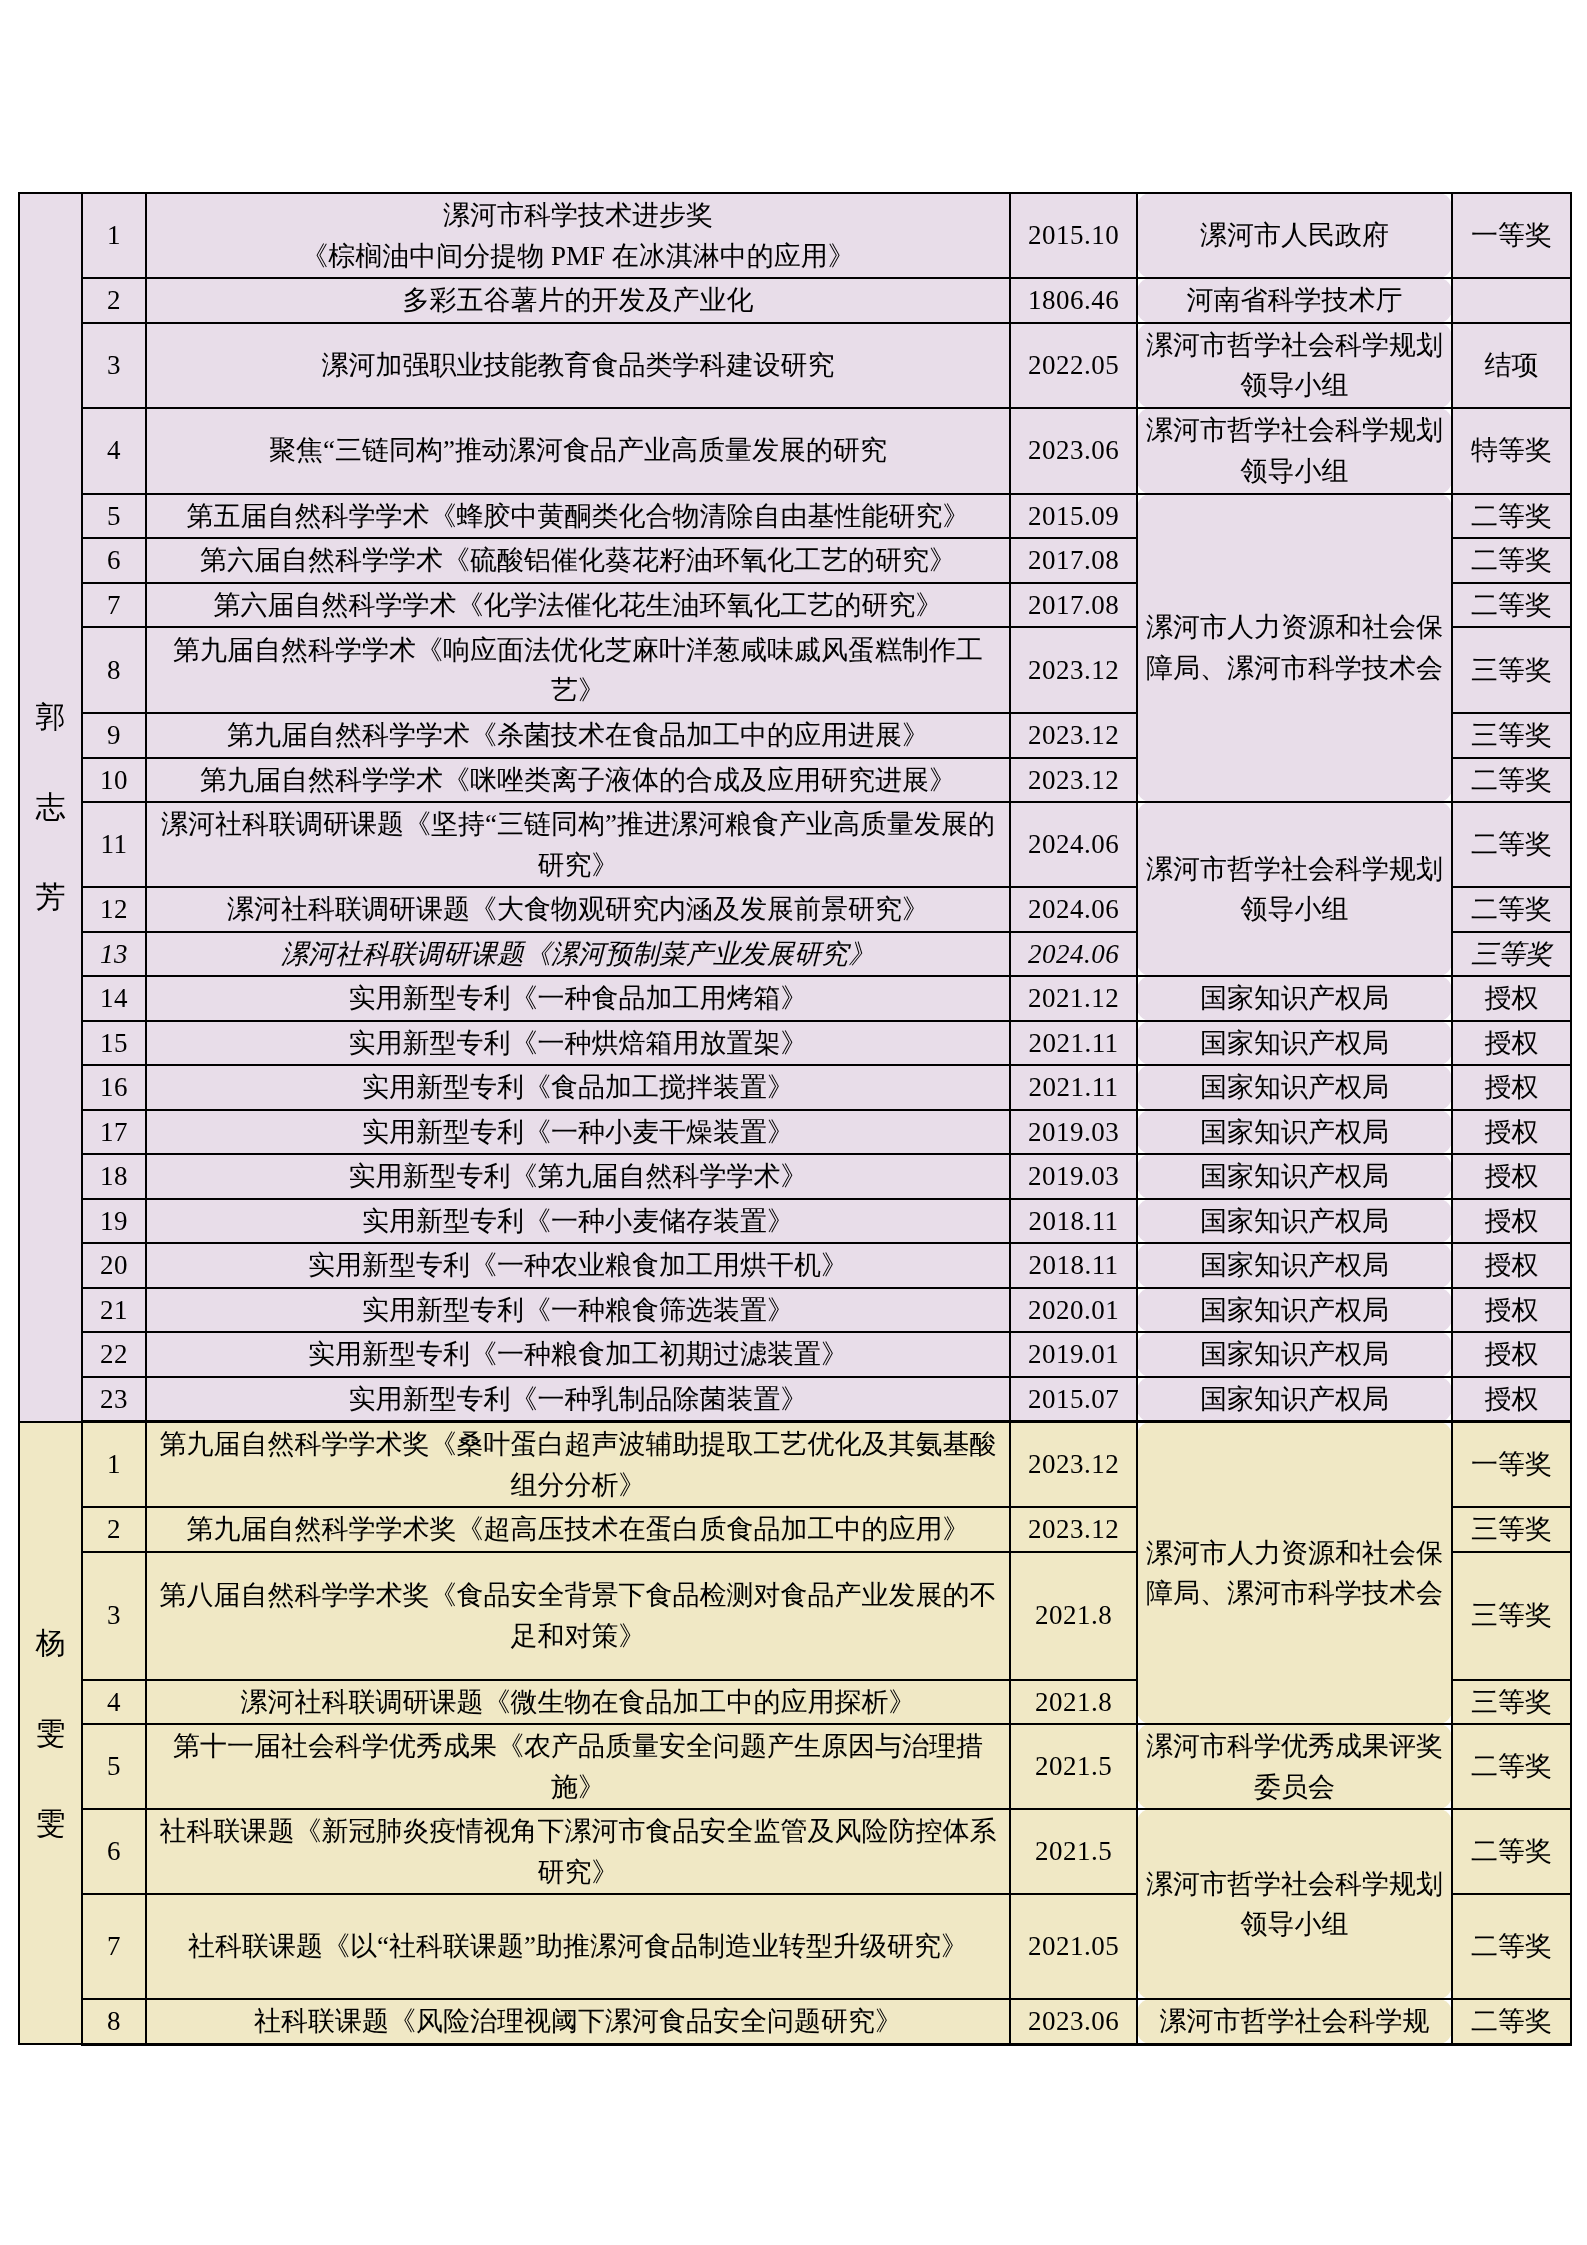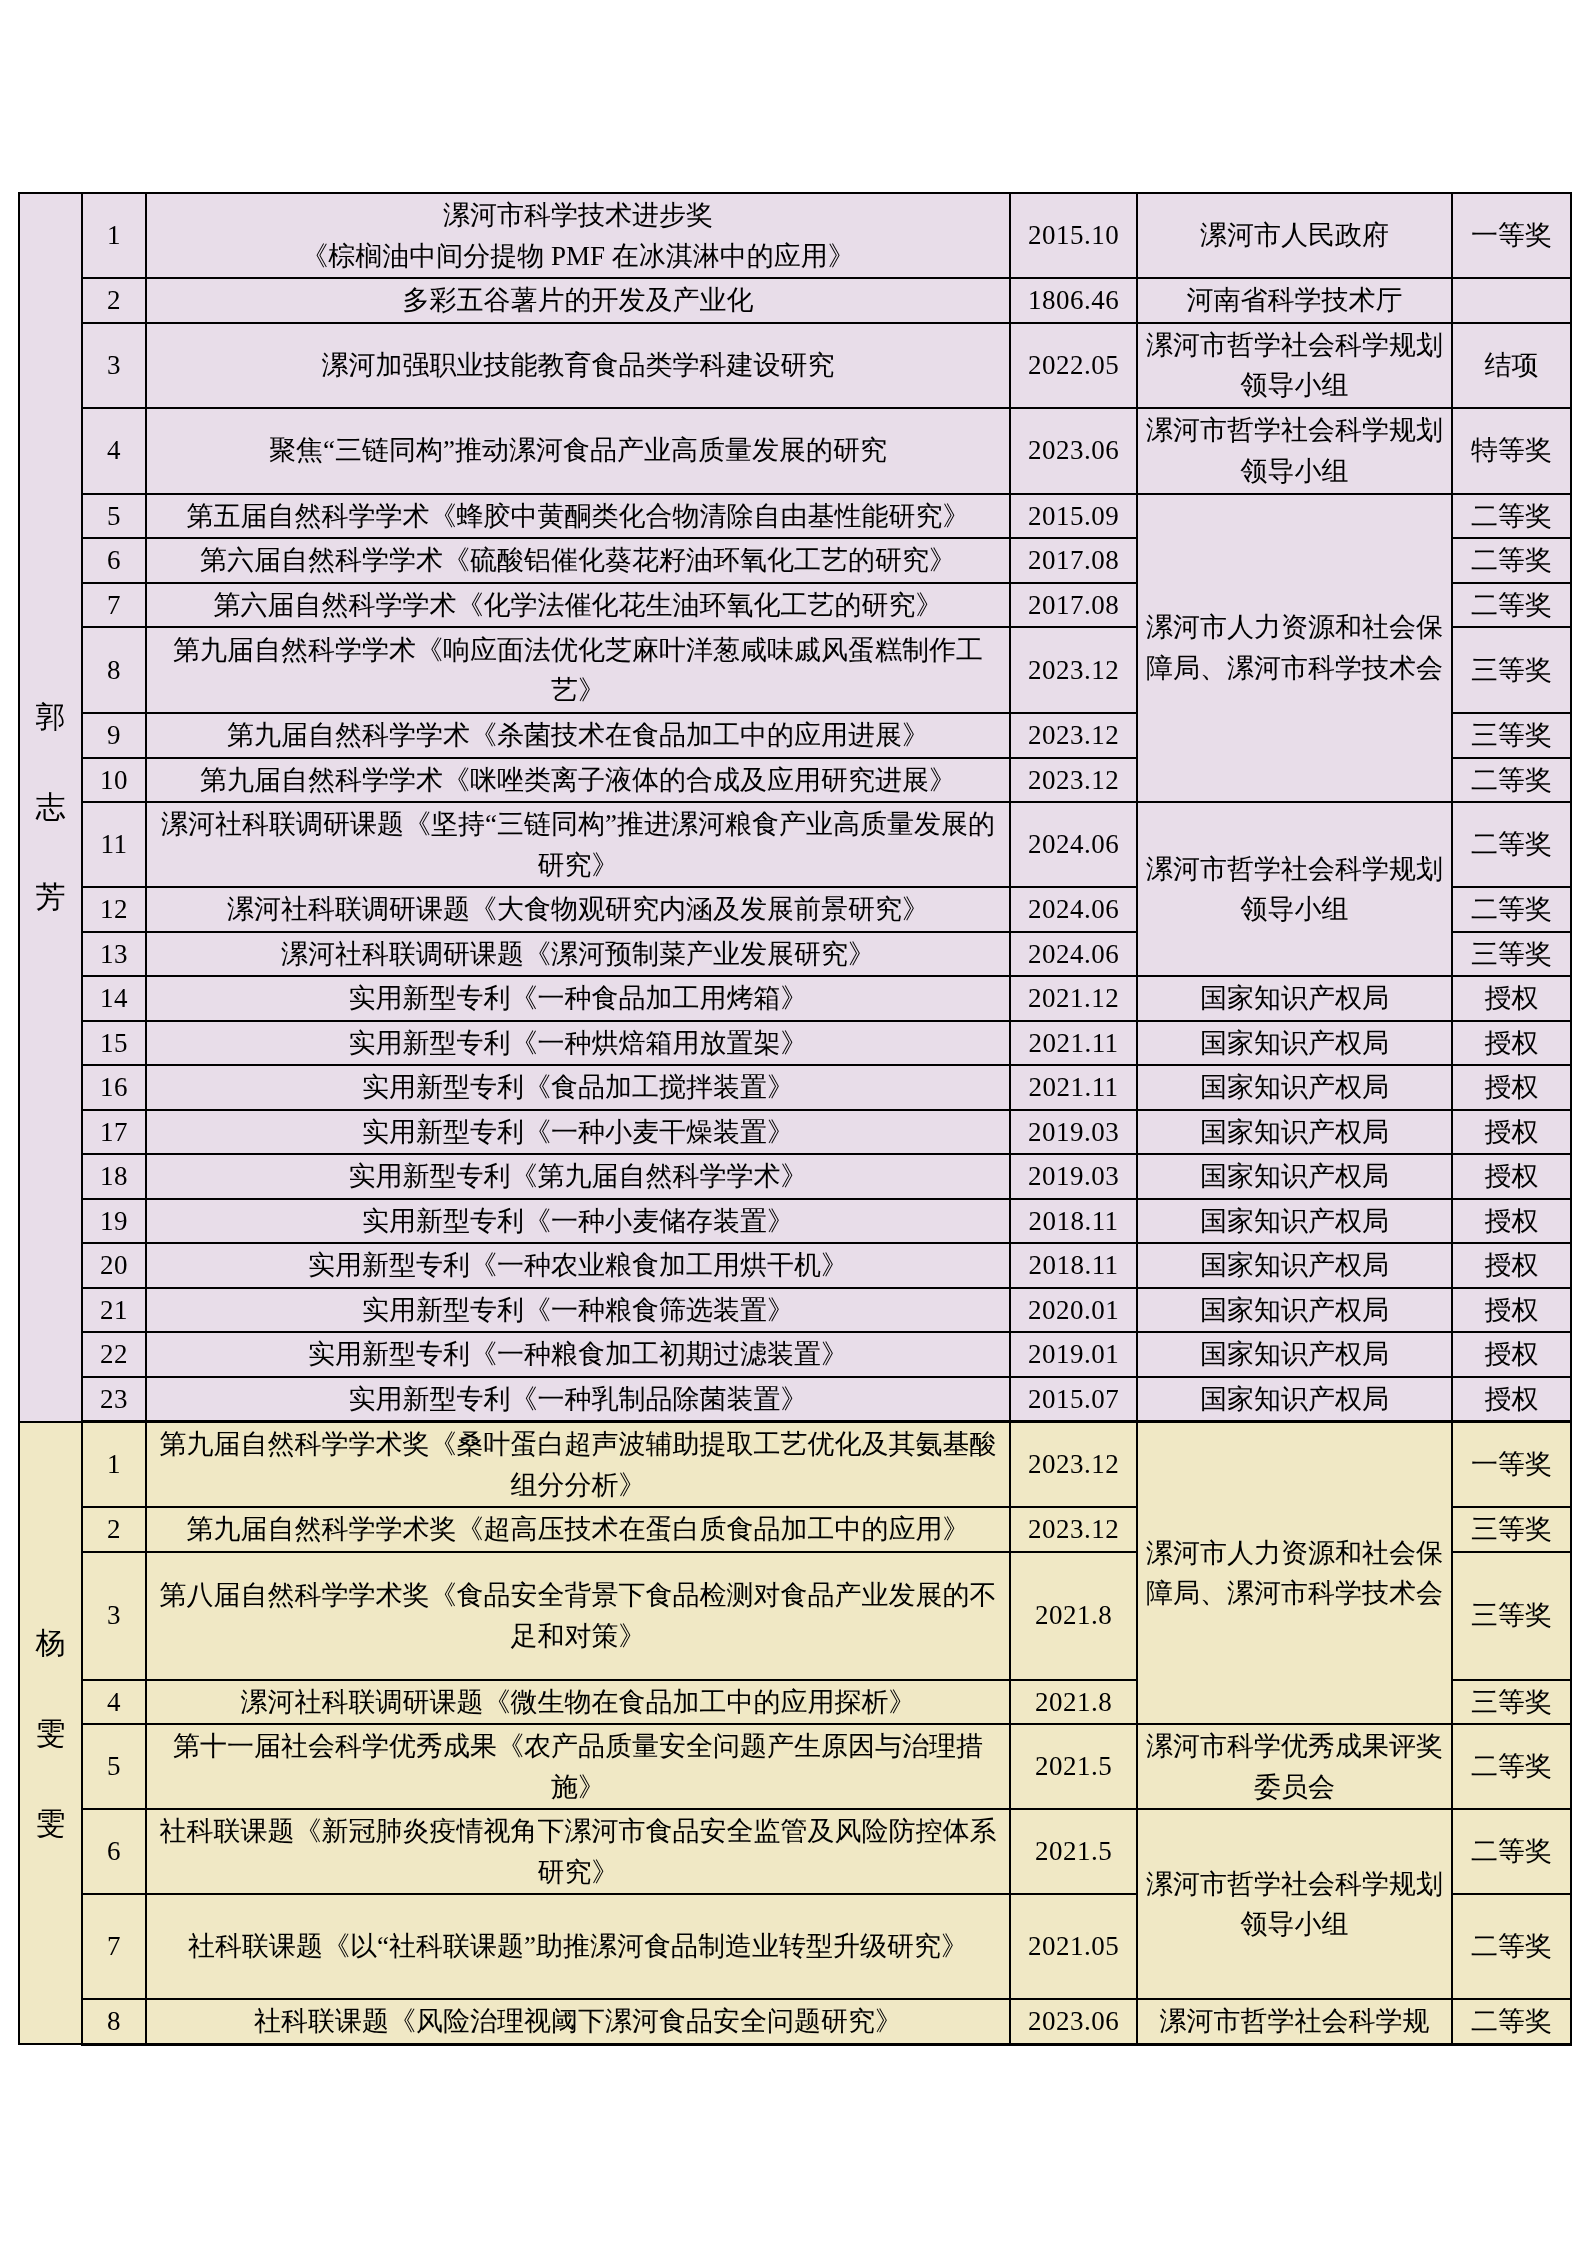--- a/index.html
+++ b/index.html
@@ -27,21 +27,21 @@
     vertical-align: middle;
     padding: 1px 5px;
     font-size: 27px;
     line-height: 1.5;
     box-sizing: border-box;
     overflow: hidden;
   }
   td.title-cell { white-space: pre-line; }
   td.num-cell, td.date-cell { font-size: 28px; letter-spacing: 0.5px; }
   td.award-cell { font-size: 27px; }
-  td.org-cell { font-size: 27px; }
+  td.org-cell { font-size: 27px; border-radius: 14px; }
   td.name-cell { padding: 0; }
   .vname {
     display: flex;
     flex-direction: column;
     align-items: center;
     justify-content: center;
     gap: 60px;
     width: 100%;
     height: 100%;
     font-size: 30px;
@@ -56,21 +56,21 @@
   tbody[data-sec="0"] tr:nth-child(3)  td { height: 84px; }
   tbody[data-sec="0"] tr:nth-child(4)  td { height: 86px; }
   tbody[data-sec="0"] tr:nth-child(5)  td { height: 40px; }
   tbody[data-sec="0"] tr:nth-child(6)  td { height: 40px; }
   tbody[data-sec="0"] tr:nth-child(7)  td { height: 40px; }
   tbody[data-sec="0"] tr:nth-child(8)  td { height: 86px; }
   tbody[data-sec="0"] tr:nth-child(9)  td { height: 40px; }
   tbody[data-sec="0"] tr:nth-child(10) td { height: 42px; margin-left: 40px; }
   tbody[data-sec="0"] tr:nth-child(11) td { height: 82px; }
   tbody[data-sec="0"] tr:nth-child(12) td { height: 44px; }
-  tbody[data-sec="0"] tr:nth-child(13) td { height: 44px; }
+  tbody[data-sec="0"] tr:nth-child(13) td { height: 44px; font-style: italic; }
   tbody[data-sec="0"] tr:nth-child(n+14) td { height: 43px; }
 
   
   tbody[data-sec="1"] tr:nth-child(1) td { height: 85px; }
   tbody[data-sec="1"] tr:nth-child(2) td { height: 42px; }
   tbody[data-sec="1"] tr:nth-child(3) td { height: 128px; }
   tbody[data-sec="1"] tr:nth-child(4) td { height: 42px; }
   tbody[data-sec="1"] tr:nth-child(5) td { height: 85px; }
   tbody[data-sec="1"] tr:nth-child(6) td { height: 85px; }
   tbody[data-sec="1"] tr:nth-child(7) td { height: 105px; }

